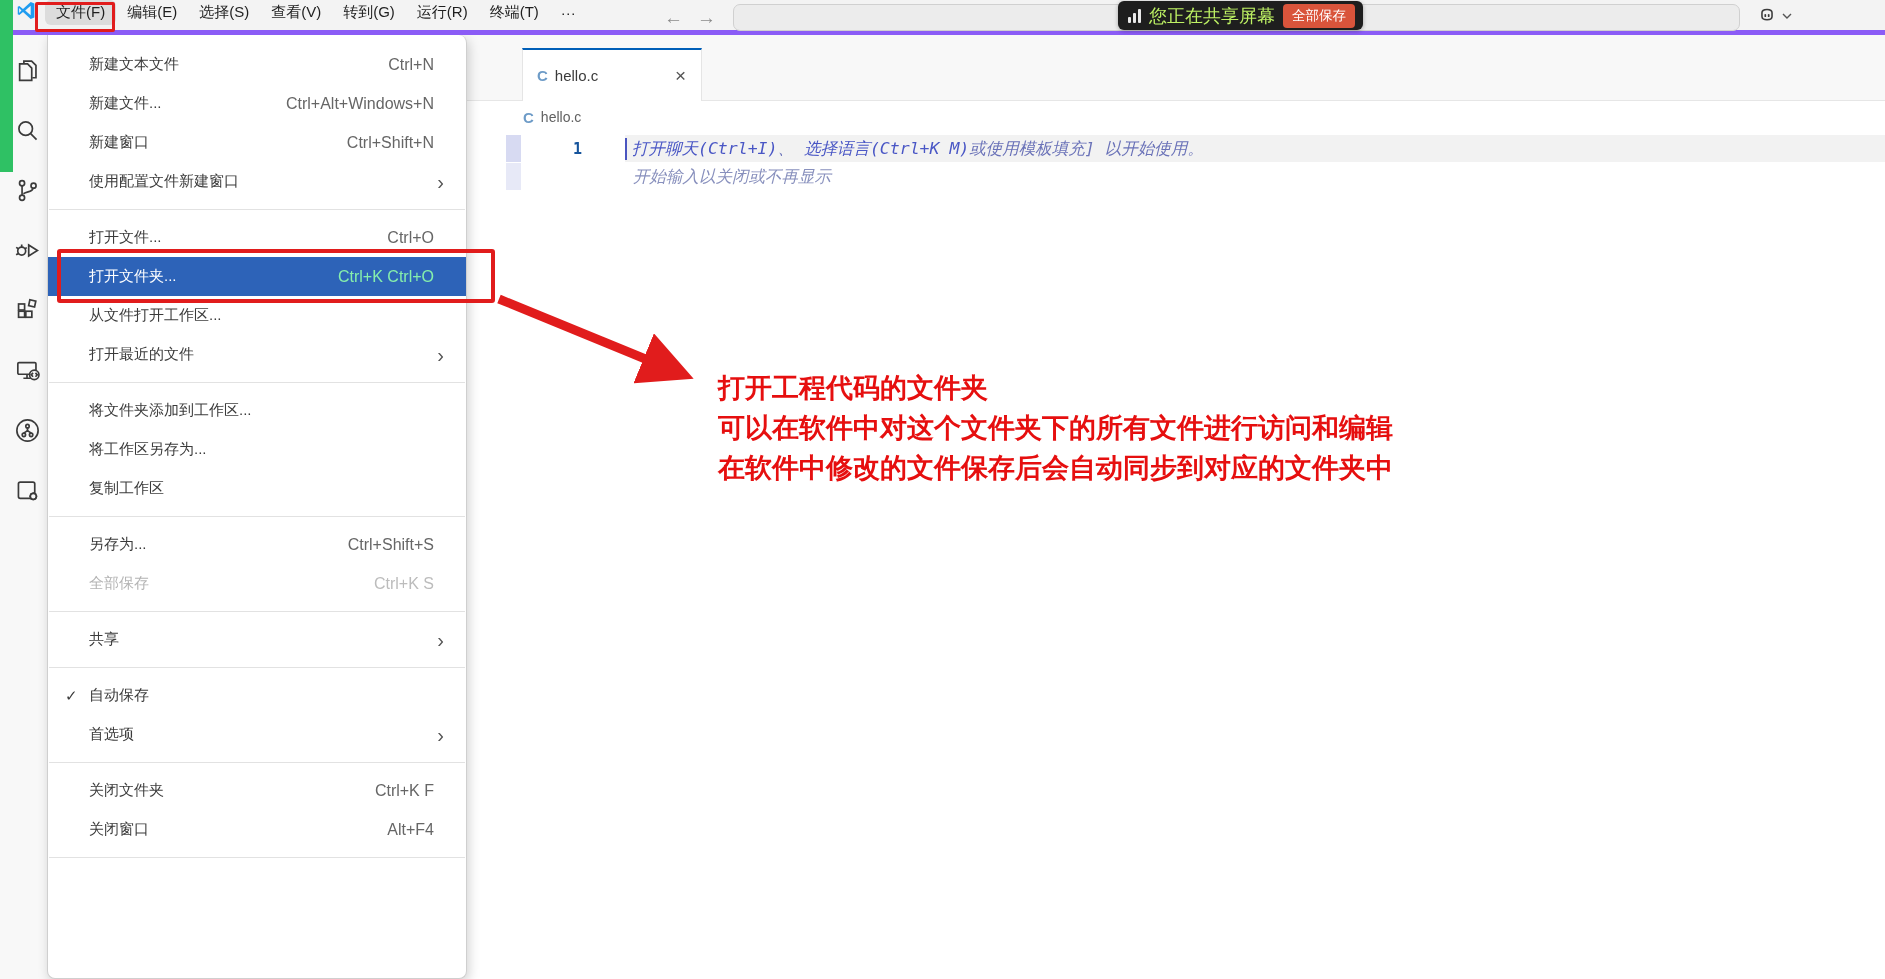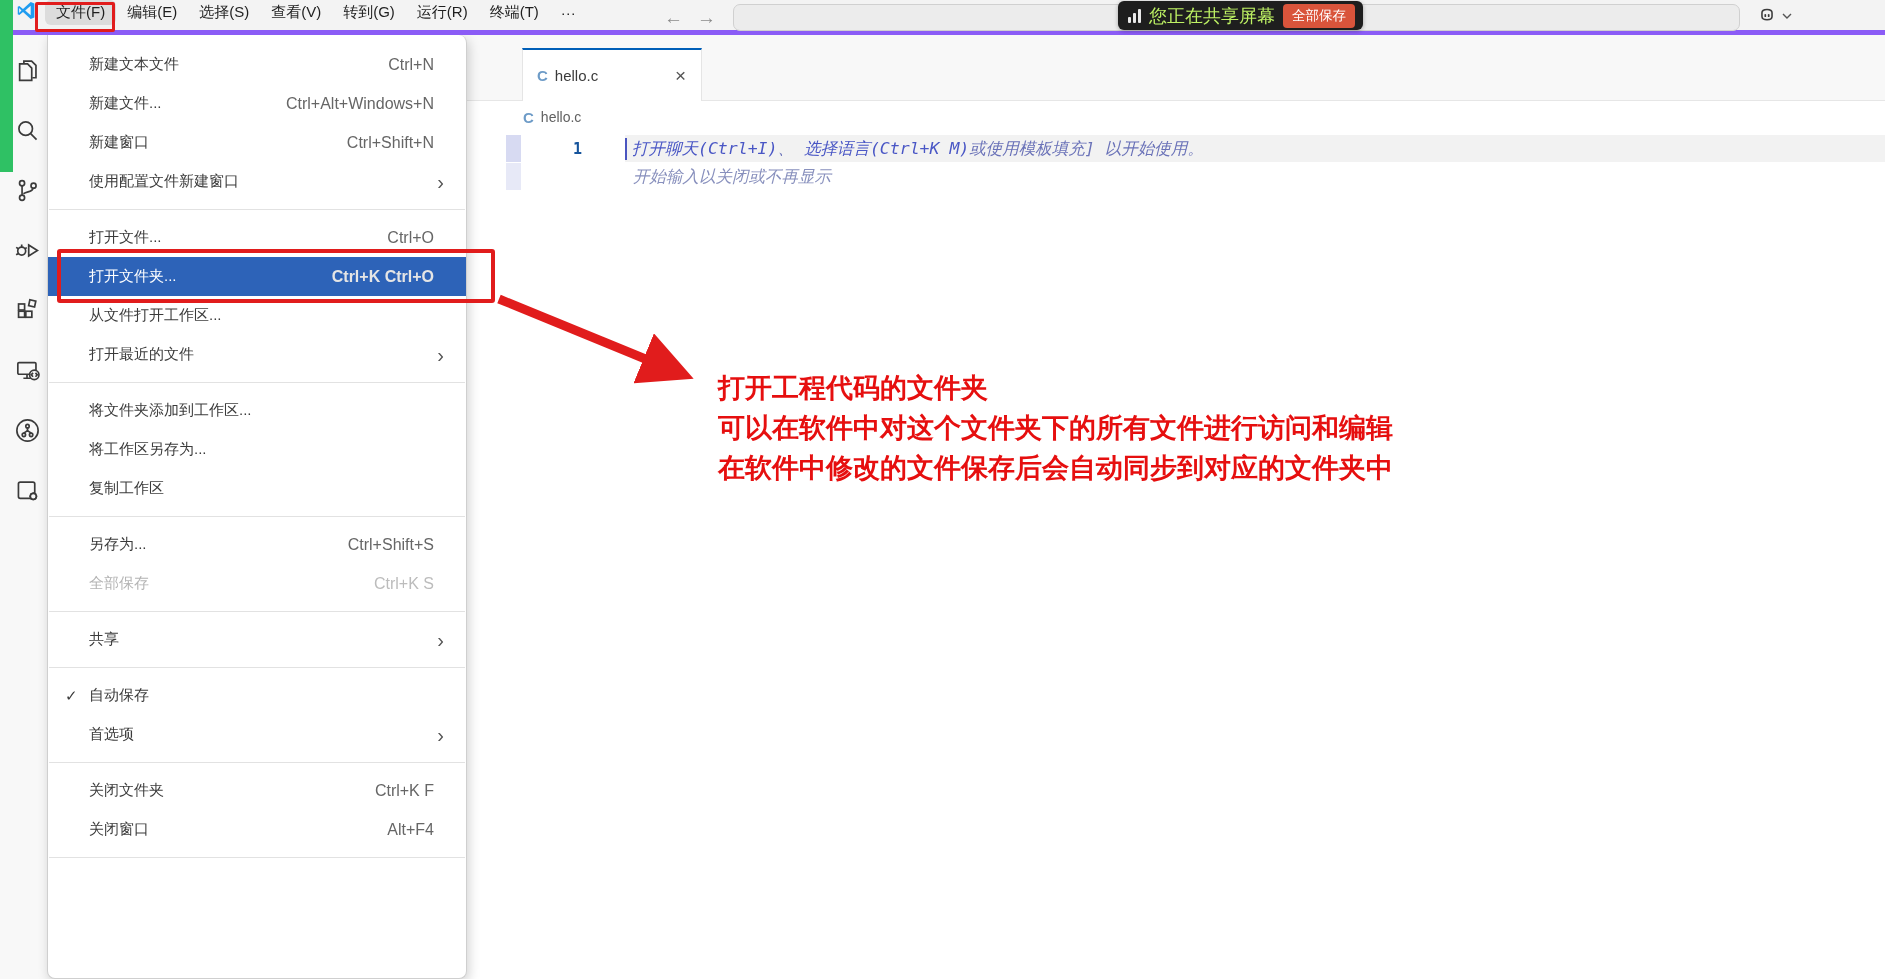--- a/index.html
+++ b/index.html
@@ -64,21 +64,21 @@
   
   .menu { position:absolute; left:47px; top:35px; width:420px; height:944px; background:#ffffff;
     border:1px solid #cfcfcf; border-top:none; border-radius:0 8px 8px 8px;
     box-shadow:2px 4px 12px rgba(0,0,0,.18); z-index:40; padding-top:10px; overflow:hidden; }
   .menu-row { height:39px; display:flex; align-items:center; padding:0 20px 0 41px; position:relative;
     font-size:15px; color:#3b3b3b; cursor:pointer; }
   .menu-row .check { position:absolute; left:17px; font-size:15px; color:#3b3b3b; }
   .menu-row .shortcut { margin-left:auto; font-size:16px; color:#666; padding-right:12px; }
   .menu-row .chev { margin-left:auto; font-size:20px; color:#555; line-height:1; padding-right:2px; }
   .menu-row.sel { background:#2d63b8; color:#fff; }
-  .menu-row.sel .shortcut { color:#e5e5e5; font-weight:700; }
+  .menu-row.sel .shortcut { color:#86efac; font-weight:400; }
   .menu-row.disabled { color:#b4b4b4; cursor:default; }
   .menu-row.disabled .shortcut { color:#bcbcbc; }
   .menu-sep { height:1px; background:#e2e2e2; margin:8px 1px; }
 
   
   .red-box-file { position:absolute; left:35px; top:2px; width:80px; height:30px;
     border:3px solid #e11c1c; border-radius:2px; z-index:80; pointer-events:none; }
   .red-box-menu { position:absolute; left:57px; top:249px; width:438px; height:54px;
     border:4px solid #e11c1c; border-radius:3px; z-index:80; pointer-events:none; }
   .arrow-overlay { position:absolute; left:0; top:0; z-index:75; pointer-events:none; }

